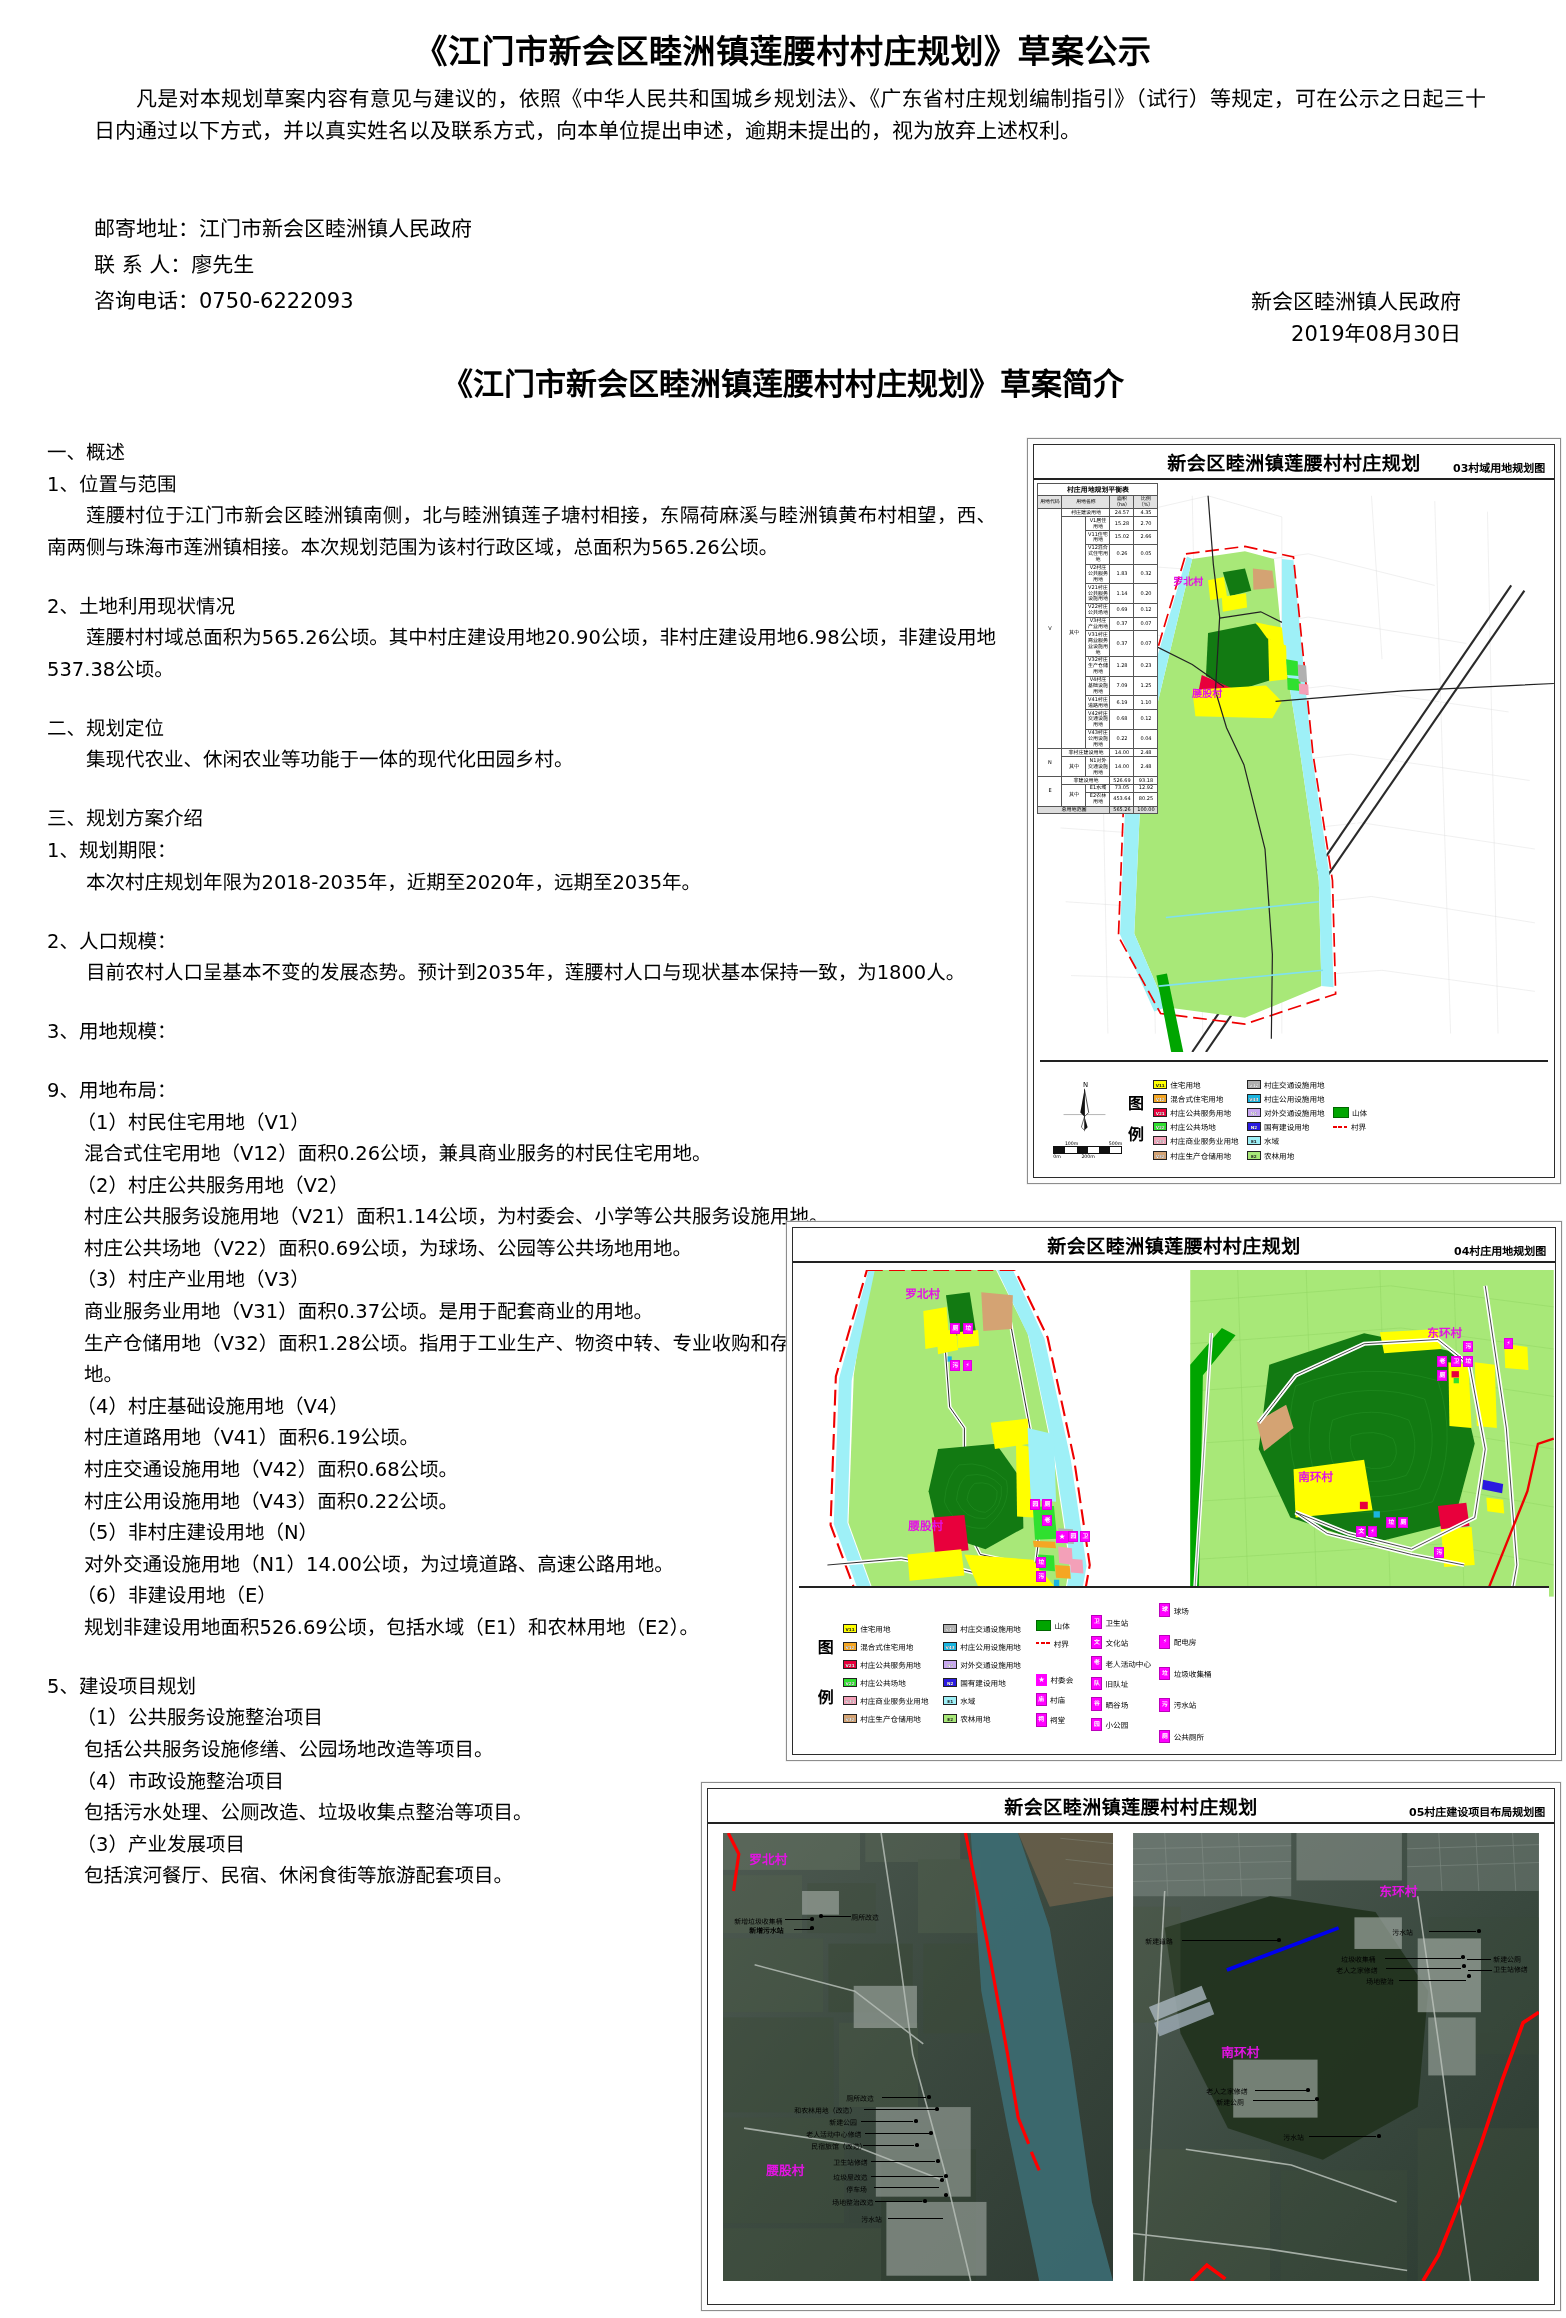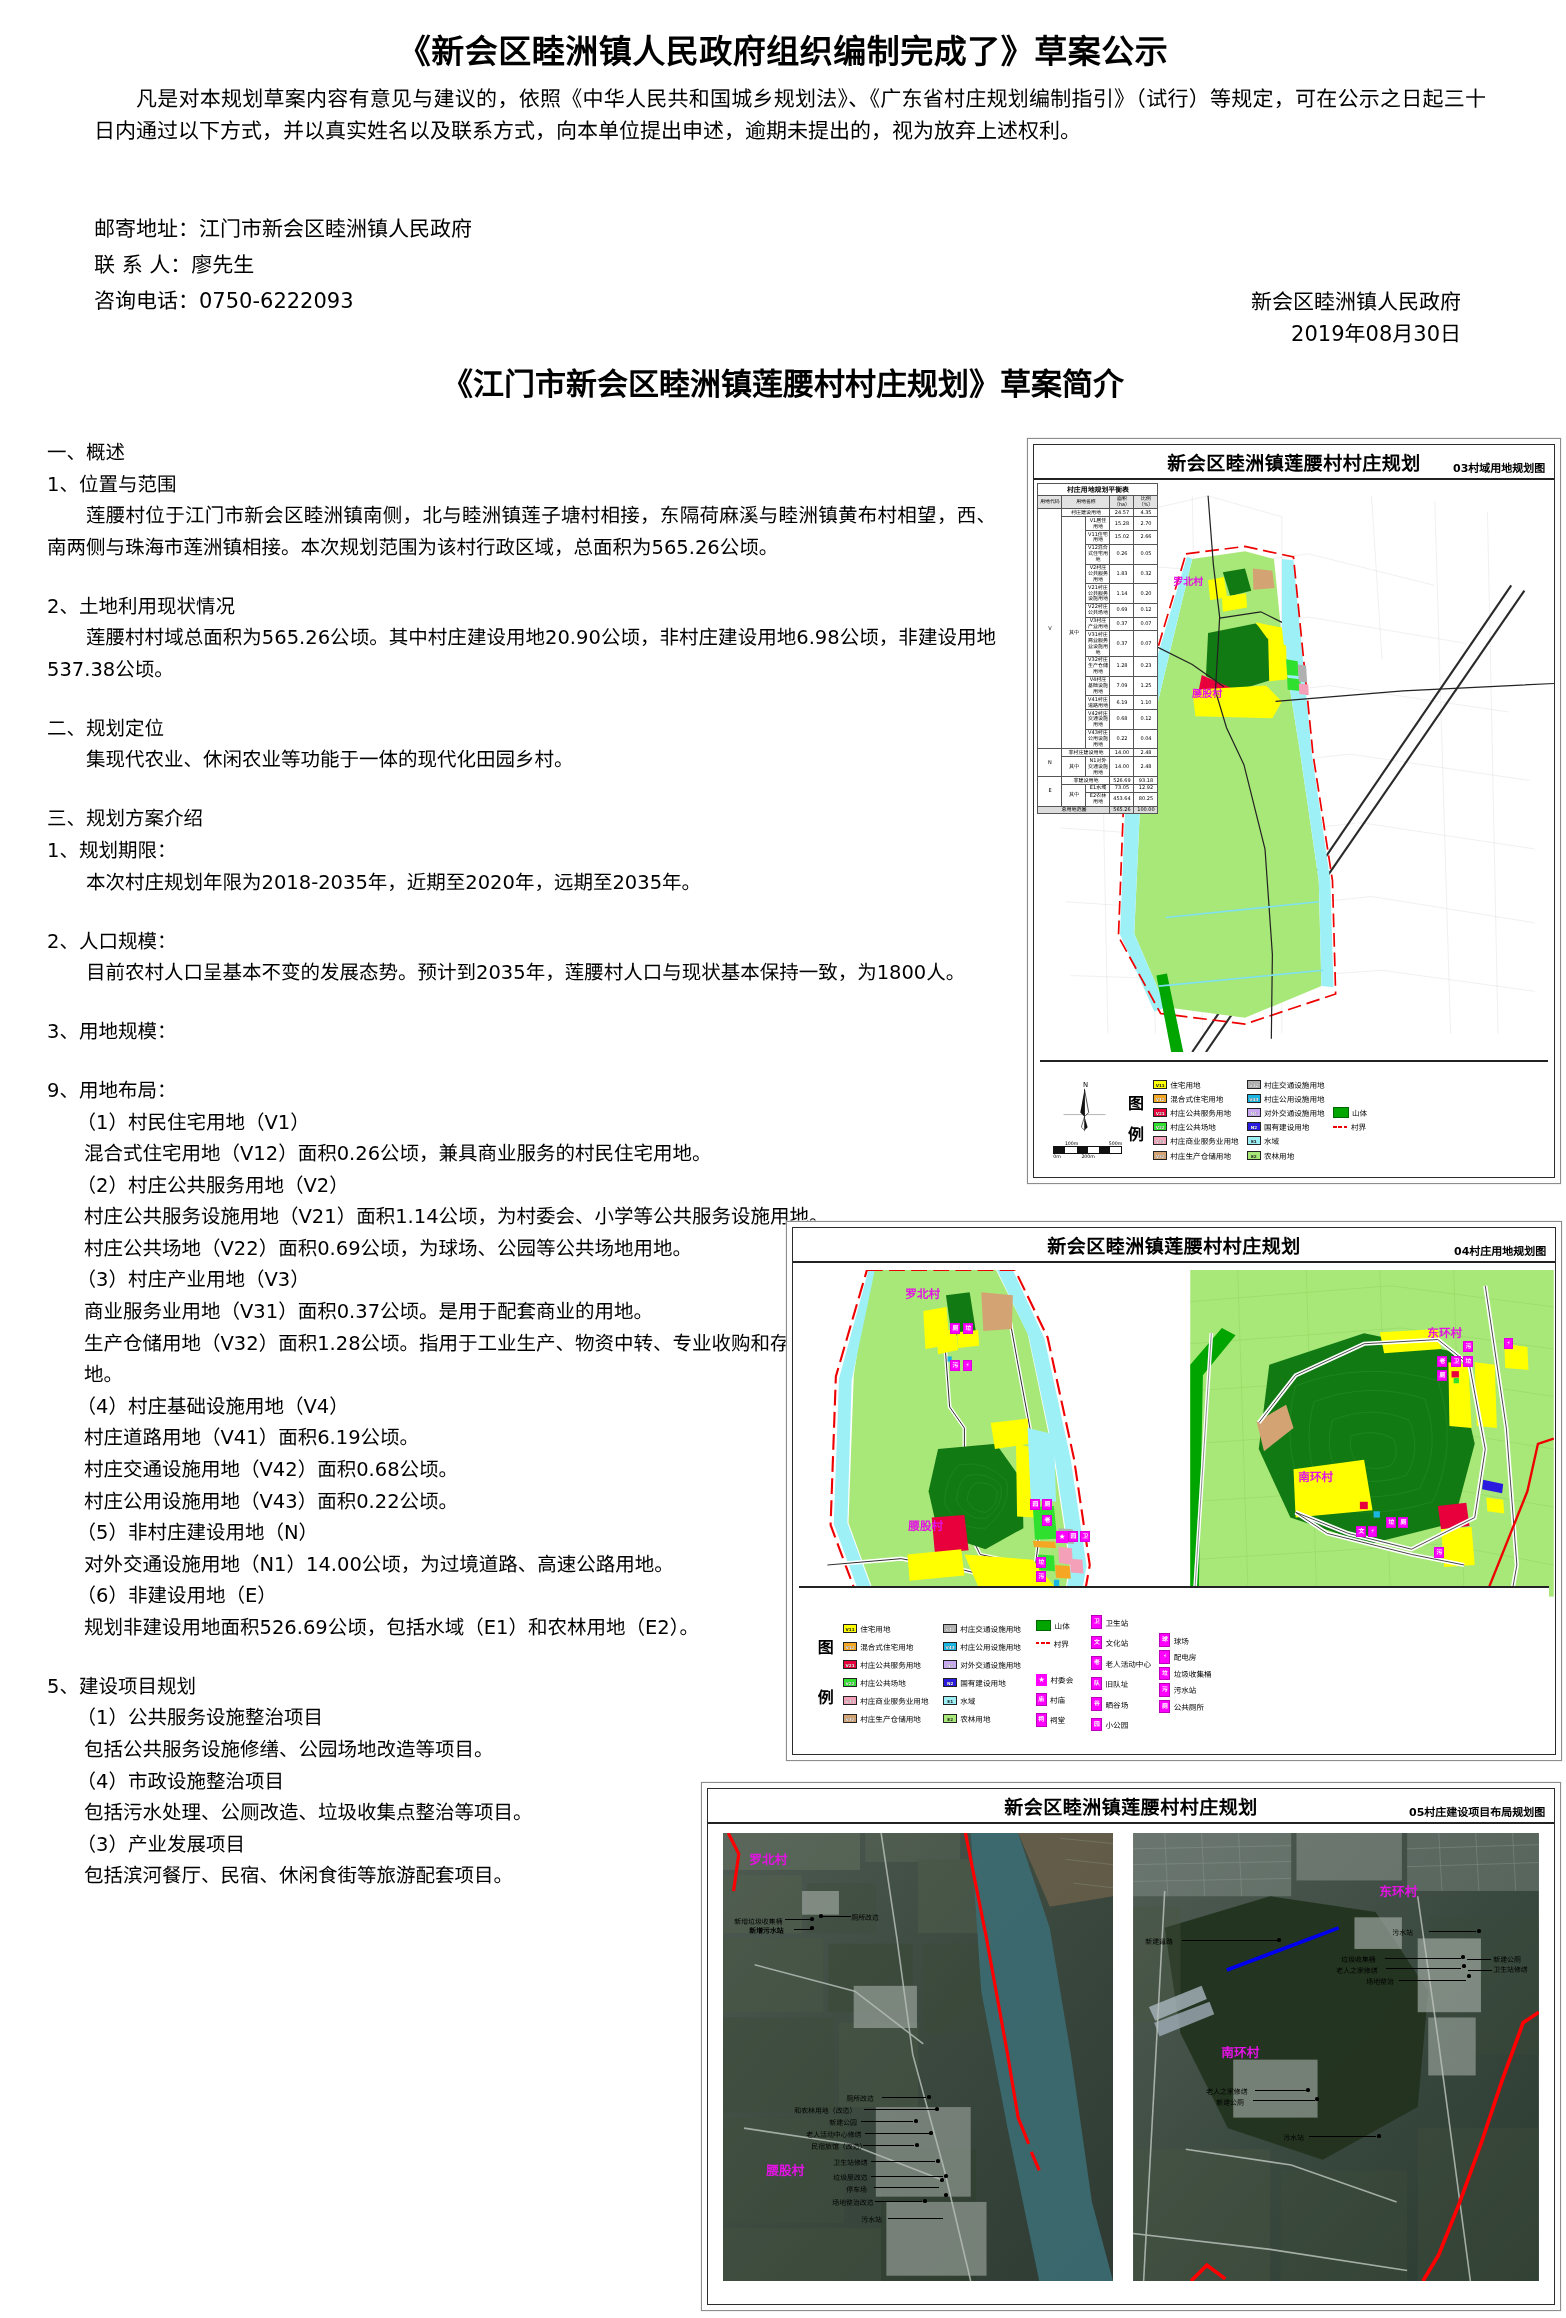--- a/index.html
+++ b/index.html
@@ -110,21 +110,21 @@
   .pm{
     position:absolute;background:#f0f;color:#fff;border:0.5px solid #d0d;
     font-size:5.8px;line-height:1;padding:1.6px 1.1px;font-weight:bold;
   }
 </style>
 </head>
 <body>
 
 <div class="page">
 
-  <div class="notice-title">《新会区睦洲镇人民政府组织编制完成了》草案公示</div>
+  <div class="notice-title">《江门市新会区睦洲镇莲腰村村庄规划》草案公示</div>
 
   <div class="notice-body">
     <p class="notice-p">凡是对本规划草案内容有意见与建议的，依照《中华人民共和国城乡规划法》、《广东省村庄规划编制指引》（试行）等规定，可在公示之日起三十日内通过以下方式，并以真实姓名以及联系方式，向本单位提出申述，逾期未提出的，视为放弃上述权利。</p>
   </div>
 
   <div class="contact">
     <div>邮寄地址：江门市新会区睦洲镇人民政府</div>
     <div>联 系 人：廖先生</div>
     <div>咨询电话：0750-6222093</div>
   </div>
@@ -758,21 +758,21 @@
           <div class="leg-row">
               <span class="pt">谷</span>
               <span class="leg-lbl">晒谷场</span>
             </div>
           <div class="leg-row">
               <span class="pt">园</span>
               <span class="leg-lbl">小公园</span>
             </div>
         </div>
 
-        <div class="leg-col" style="gap:3px;">
+        <div class="leg-col" style="gap:18px;">
           <div class="leg-row">
               <span class="pt">球</span>
               <span class="leg-lbl">球场</span>
             </div>
           <div class="leg-row">
               <span class="pt">⚡</span>
               <span class="leg-lbl">配电房</span>
             </div>
           <div class="leg-row">
               <span class="pt">垃</span>

